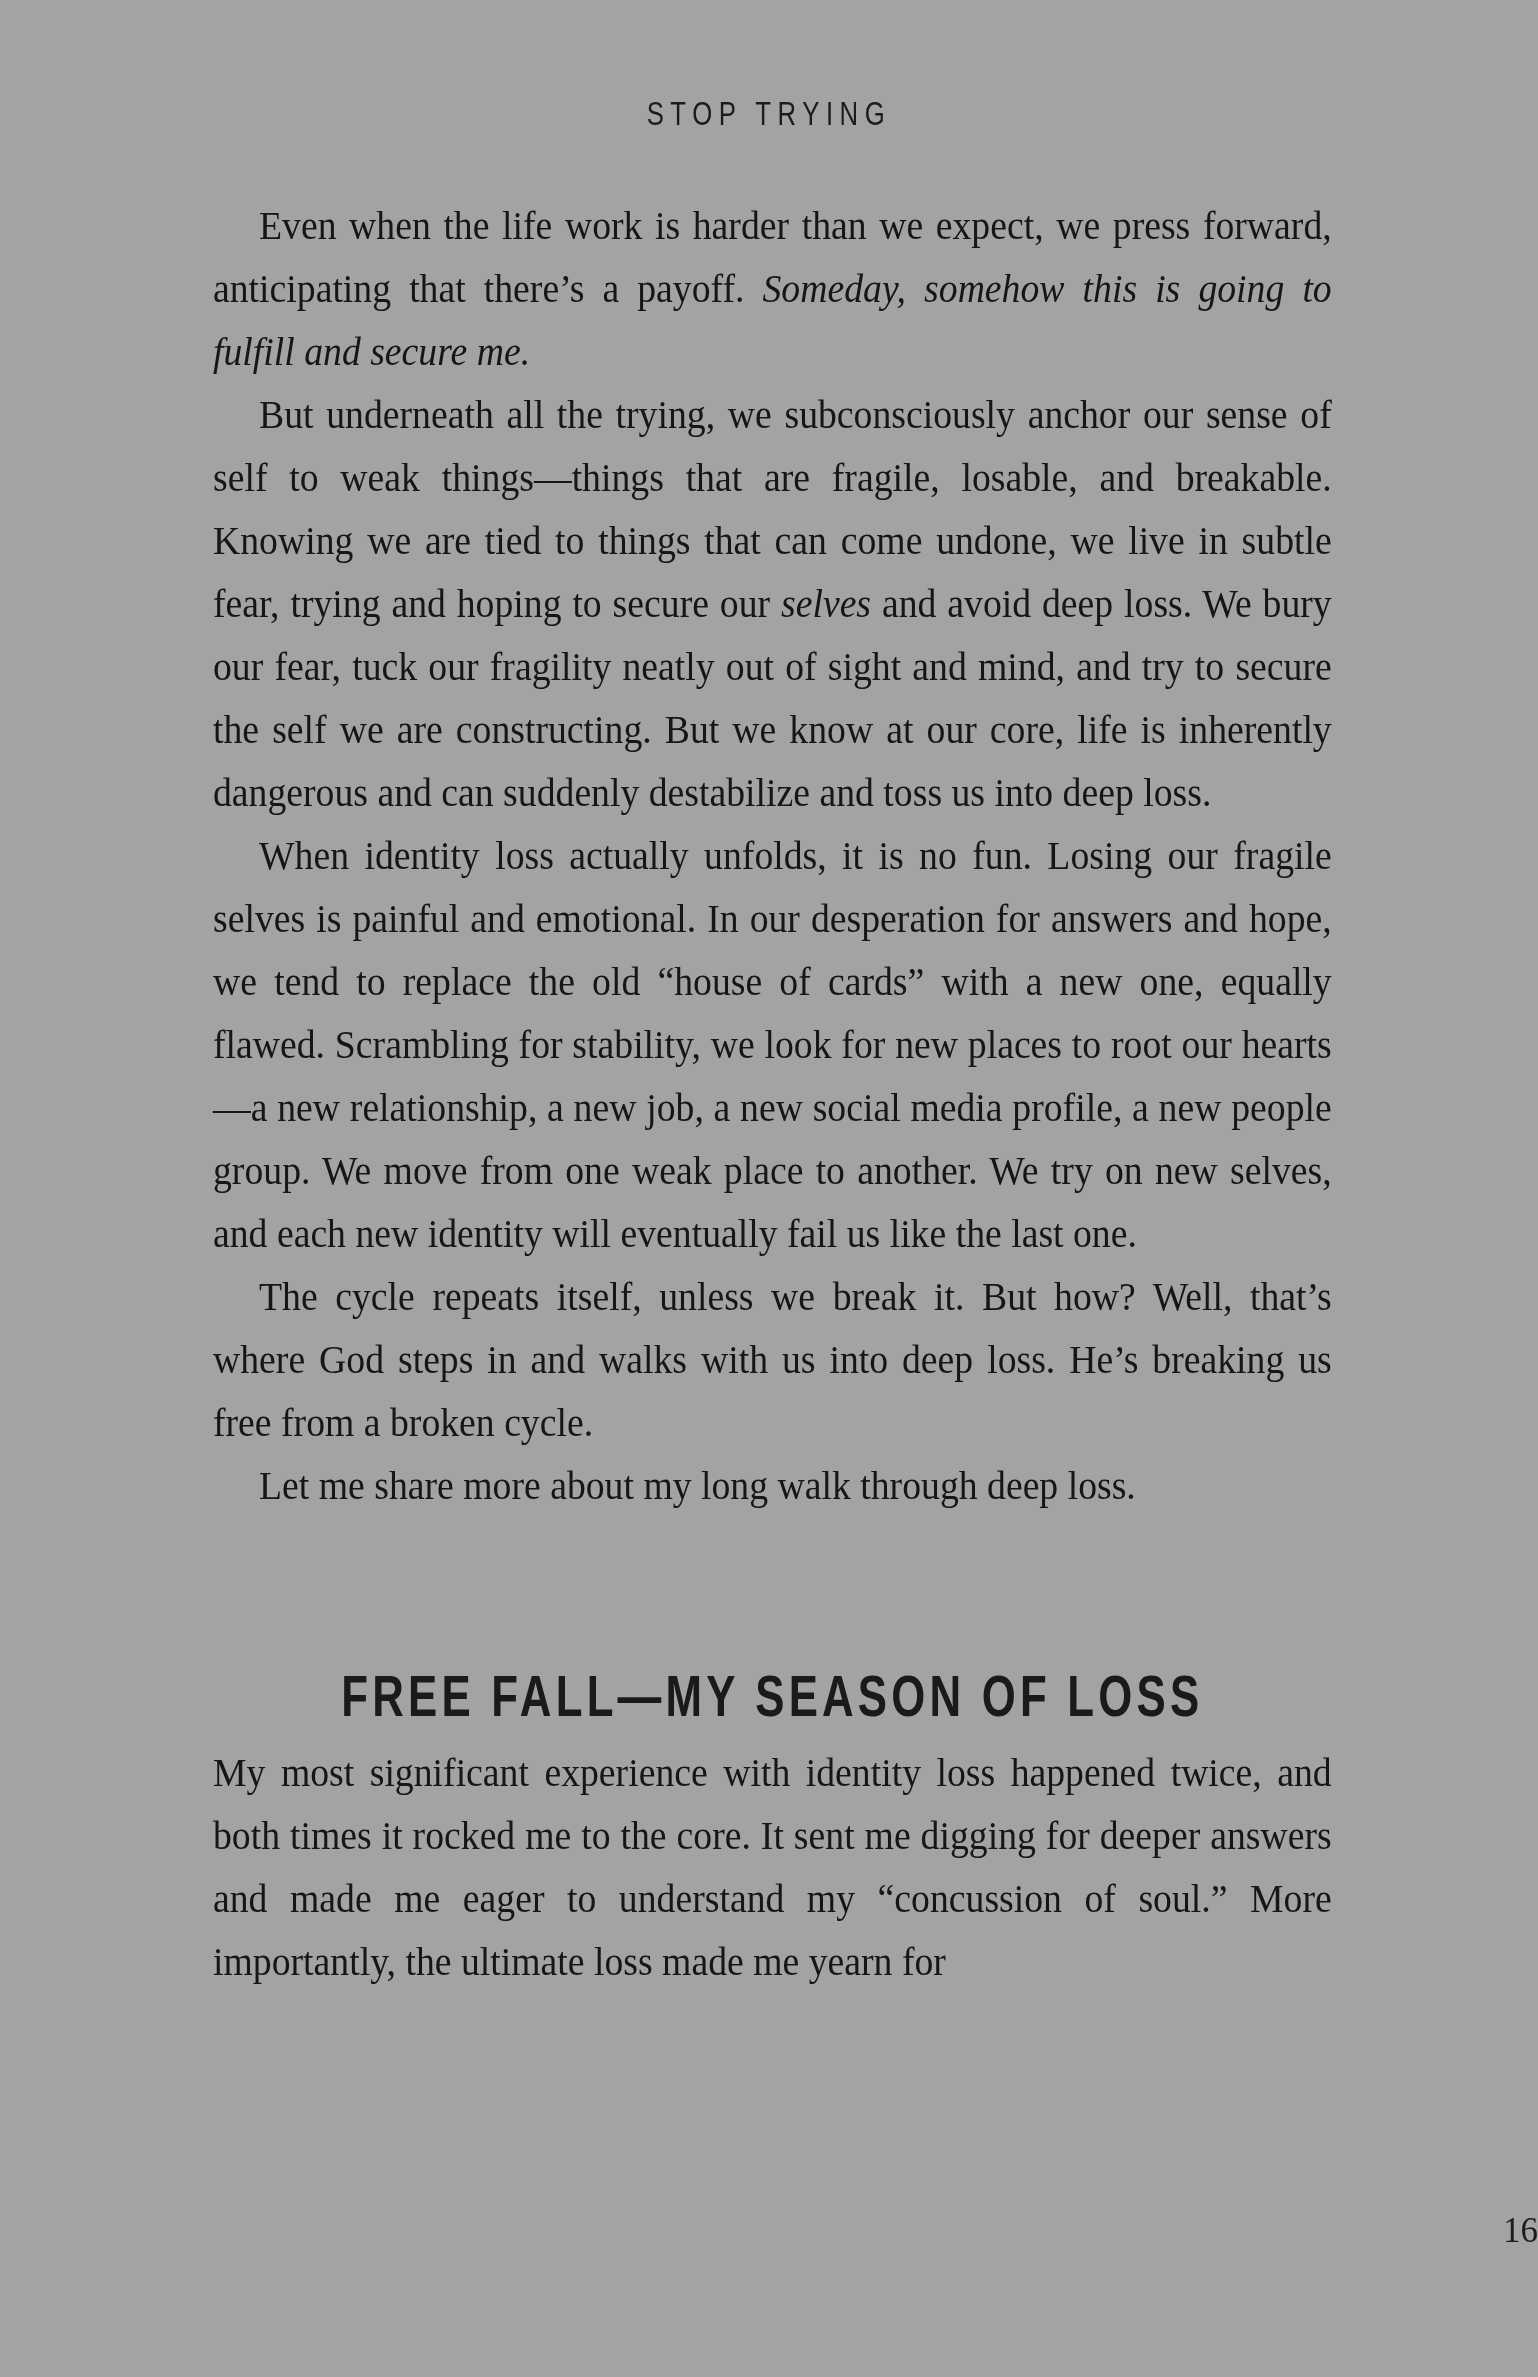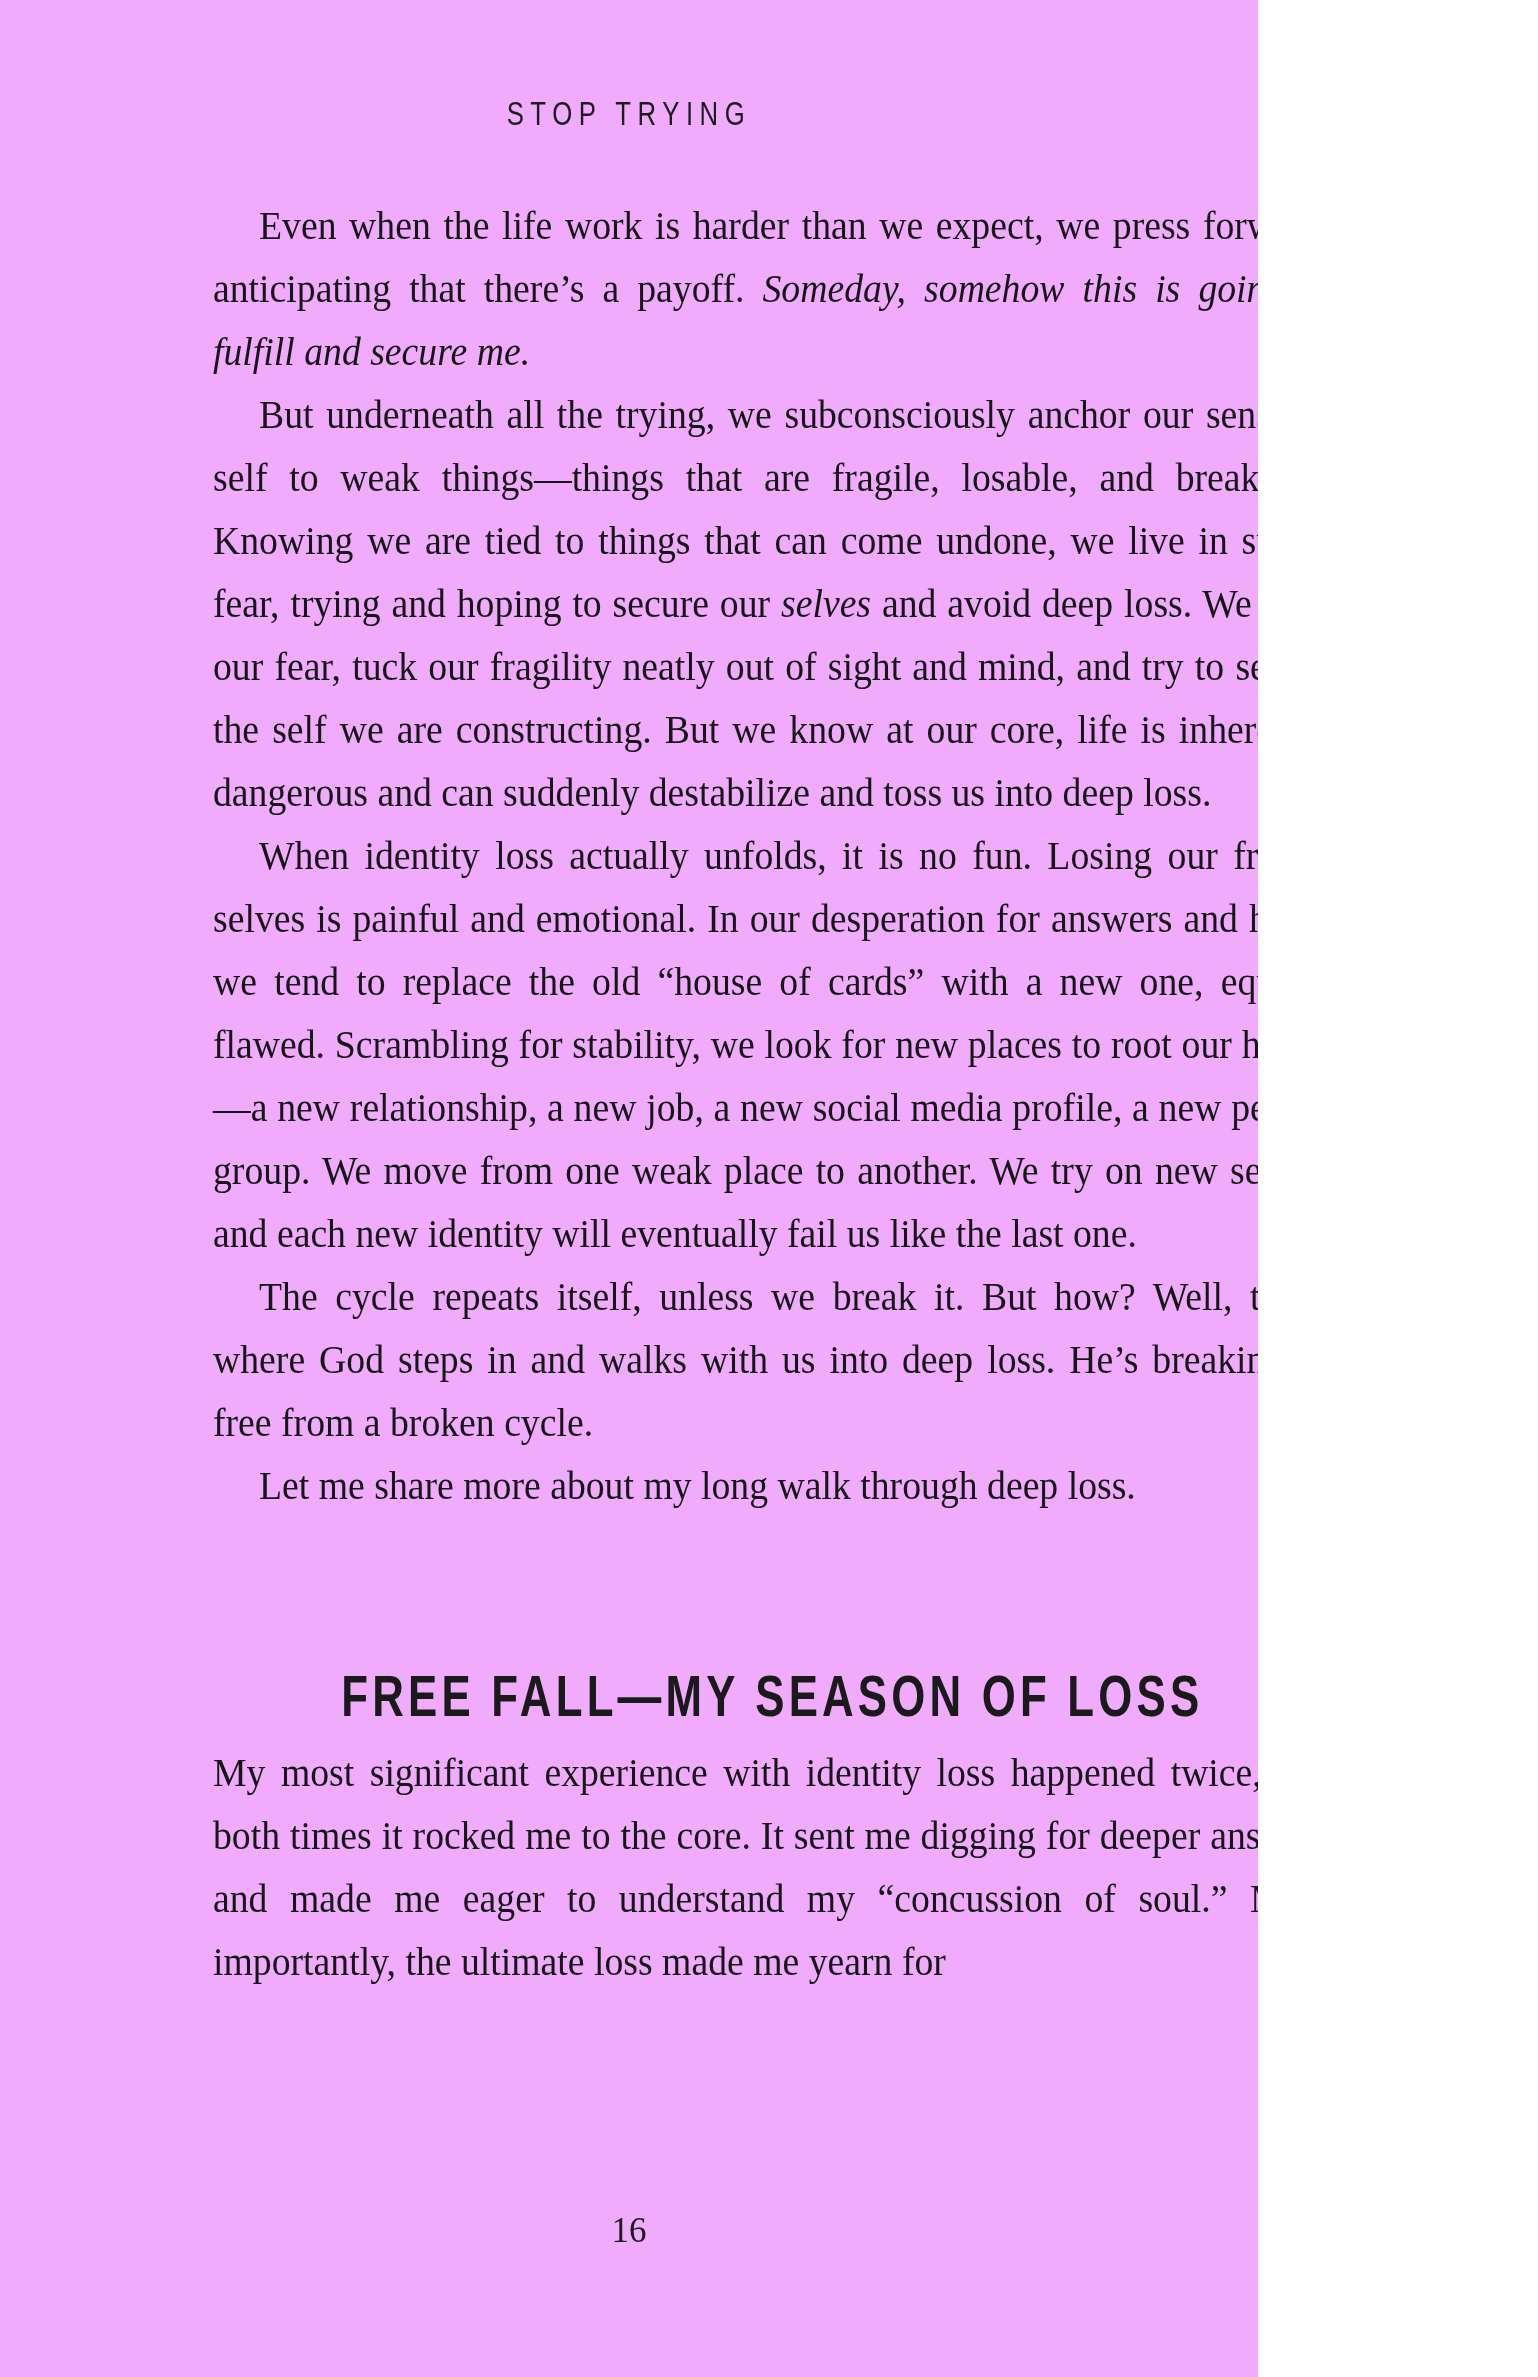--- a/index.html
+++ b/index.html
@@ -2,23 +2,23 @@
 <html style="font-size:15px"><head>
 <meta charset="utf-8">
 <style>
   html, body {
     margin: 0;
     padding: 0;
     background: #ffffff;
   }
   .page {
     position: relative;
-    width: 1258px;
+    width: 1538px;
     height: 2377px;
-    background: #f0abfc;
+    background: #a3a3a3;
     overflow: hidden;
     color: #171717;
   }
   .running-header {
     position: absolute;
     top: 95px;
     left: 0;
     width: 100%;
     text-align: center;
     font-family: "Liberation Sans", "DejaVu Sans", sans-serif;
@@ -62,21 +62,21 @@
     color: #1a1a1a;
     transform: scaleX(0.82);
     transform-origin: center;
     white-space: nowrap;
   }
   .page-number {
     position: absolute;
     top: 2211px;
     left: 0;
     width: 100%;
-    text-align: center;
+    text-align: right;
     font-family: "Liberation Serif", "DejaVu Serif", serif;
     font-size: 35px;
     color: #1c1c1c;
   }
 </style>
 </head>
 <body>
 
 <div class="page">
   <div class="running-header">STOP TRYING</div>

